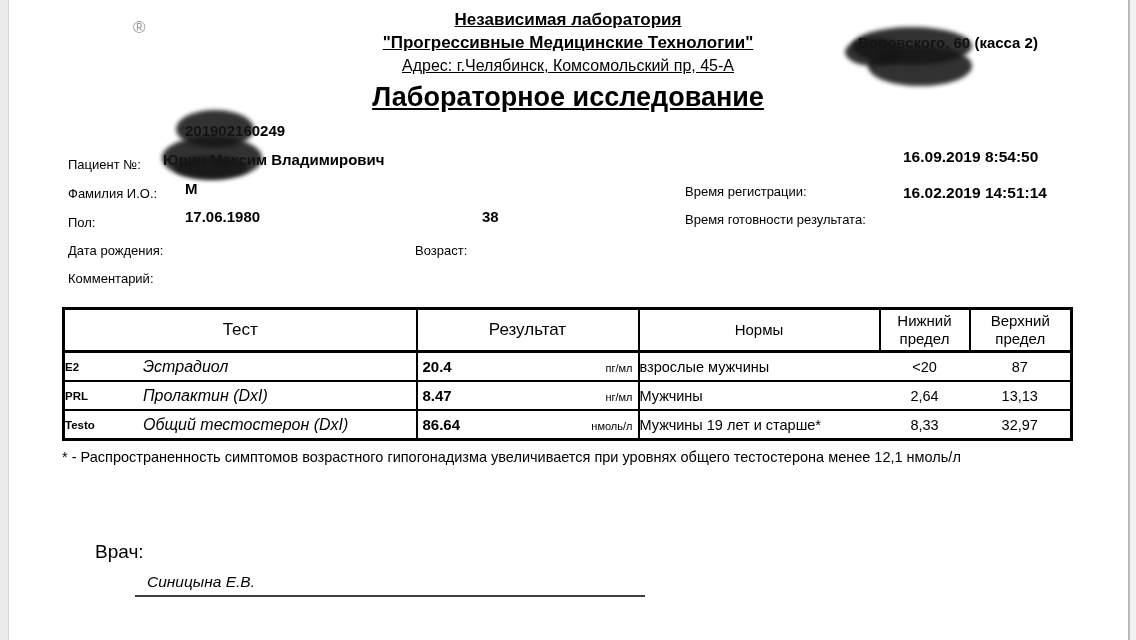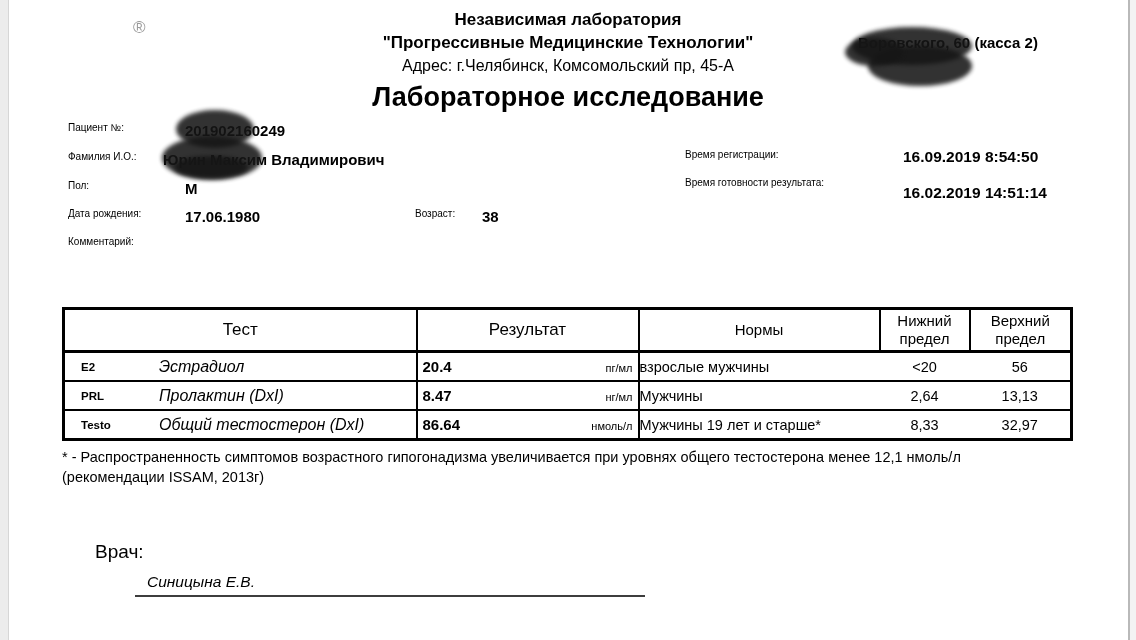--- a/index.html
+++ b/index.html
@@ -8,29 +8,29 @@
     background:#ffffff;color:#000;
     font-family:"Liberation Sans", sans-serif;
     -webkit-font-smoothing:antialiased;
   }
   .abs{position:absolute;}
   
   .edge-left{left:0;top:0;width:8px;height:640px;background:#ececec;border-right:1px solid #d6d6d6;}
   .edge-right{right:0;top:0;width:6px;height:640px;background:#f3f3f3;border-left:2px solid #b9b9b9;}
 
   
-  .doc-header{left:8px;right:8px;top:8px;text-align:center;}
+  .doc-header{left:8px;right:8px;top:8px;text-align:center;text-decoration:underline;}
   .lab-line{font-weight:bold;font-size:17px;line-height:23px;}
   .addr-line{font-size:16px;line-height:24px;}
   .doc-title{font-weight:bold;font-size:27px;line-height:34px;margin-top:2px;}
   .reg-mark{left:133px;top:18px;color:#9a9a9a;font-size:17px;}
   .branch{left:858px;top:34px;font-weight:bold;font-size:15px;text-align:center;}
 
   
-  .lbl{font-size:10px;}
+  .lbl{font-size:13px;margin-top:35px;}
   .val{font-size:15px;font-weight:bold;}
   .val-lg{font-size:15.5px;font-weight:bold;}
 
   
   .blob{position:absolute;background:#161616;opacity:.88;filter:blur(2px);border-radius:50%;z-index:5;}
 
   
   table.results{
     position:absolute;left:62px;top:307px;width:1008px;
     border-collapse:collapse;table-layout:fixed;
@@ -40,21 +40,21 @@
     border:2px solid #000;border-bottom:3px solid #000;
     height:40px;vertical-align:middle;text-align:center;
     font-weight:normal;padding:0 4px;
   }
   th.h-main{font-weight:bold;font-size:17px;}
   th.h-sub{font-size:15px;line-height:18px;}
   table.results td{height:27px;vertical-align:middle;border-top:2px solid #000;padding:0;}
   td.c-test{border-right:2px solid #000;}
   td.c-res{border-right:2px solid #000;}
   .test-cell{display:flex;align-items:center;}
-  .t-code{flex:0 0 78px;padding-left:16px;font-weight:bold;font-size:11.5px;}
+  .t-code{flex:0 0 78px;padding-left:0;font-weight:bold;font-size:11.5px;}
   .t-name{font-style:italic;font-size:16px;}
   .res-cell{display:flex;align-items:baseline;justify-content:space-between;padding:0 5px;}
   .r-val{font-weight:bold;font-size:15px;}
   .r-unit{font-size:11px;}
   td.c-norm{padding-left:8px;font-size:14.5px;text-align:left;}
   td.c-lim{text-align:center;font-size:14.5px;}
 
   
   .footnote{left:62px;top:447px;width:1012px;font-size:14.5px;line-height:20px;}
 
@@ -131,21 +131,21 @@
           </div>
         </td>
     <td class="c-res">
           <div class="res-cell">
       <span class="r-val">20.4</span>
       <span class="r-unit">пг/мл</span>
           </div>
         </td>
     <td class="c-norm">взрослые мужчины</td>
     <td class="c-lim">&lt;20</td>
-    <td class="c-lim">56</td>
+    <td class="c-lim">87</td>
   </tr>
   <tr>
     <td class="c-test">
           <div class="test-cell">
       <span class="t-code">PRL</span>
       <span class="t-name">Пролактин (DxI)</span>
           </div>
         </td>
     <td class="c-res">
           <div class="res-cell">
@@ -172,18 +172,17 @@
         </td>
     <td class="c-norm">Мужчины 19 лет и старше*</td>
     <td class="c-lim">8,33</td>
     <td class="c-lim">32,97</td>
   </tr>
 </tbody>
   </table>
 
 <div class="abs footnote">
   <div>* - Распространенность симптомов возрастного гипогонадизма увеличивается при уровнях общего тестостерона менее 12,1 нмоль/л</div>
-  <div>(рекомендации ISSAM,  2013г)</div>
 </div>
 
 <div class="abs doctor-label">Врач:</div>
 <div class="abs doctor-name">Синицына Е.В.</div>
 <div class="abs doctor-underline"></div>
 
 </body></html>

